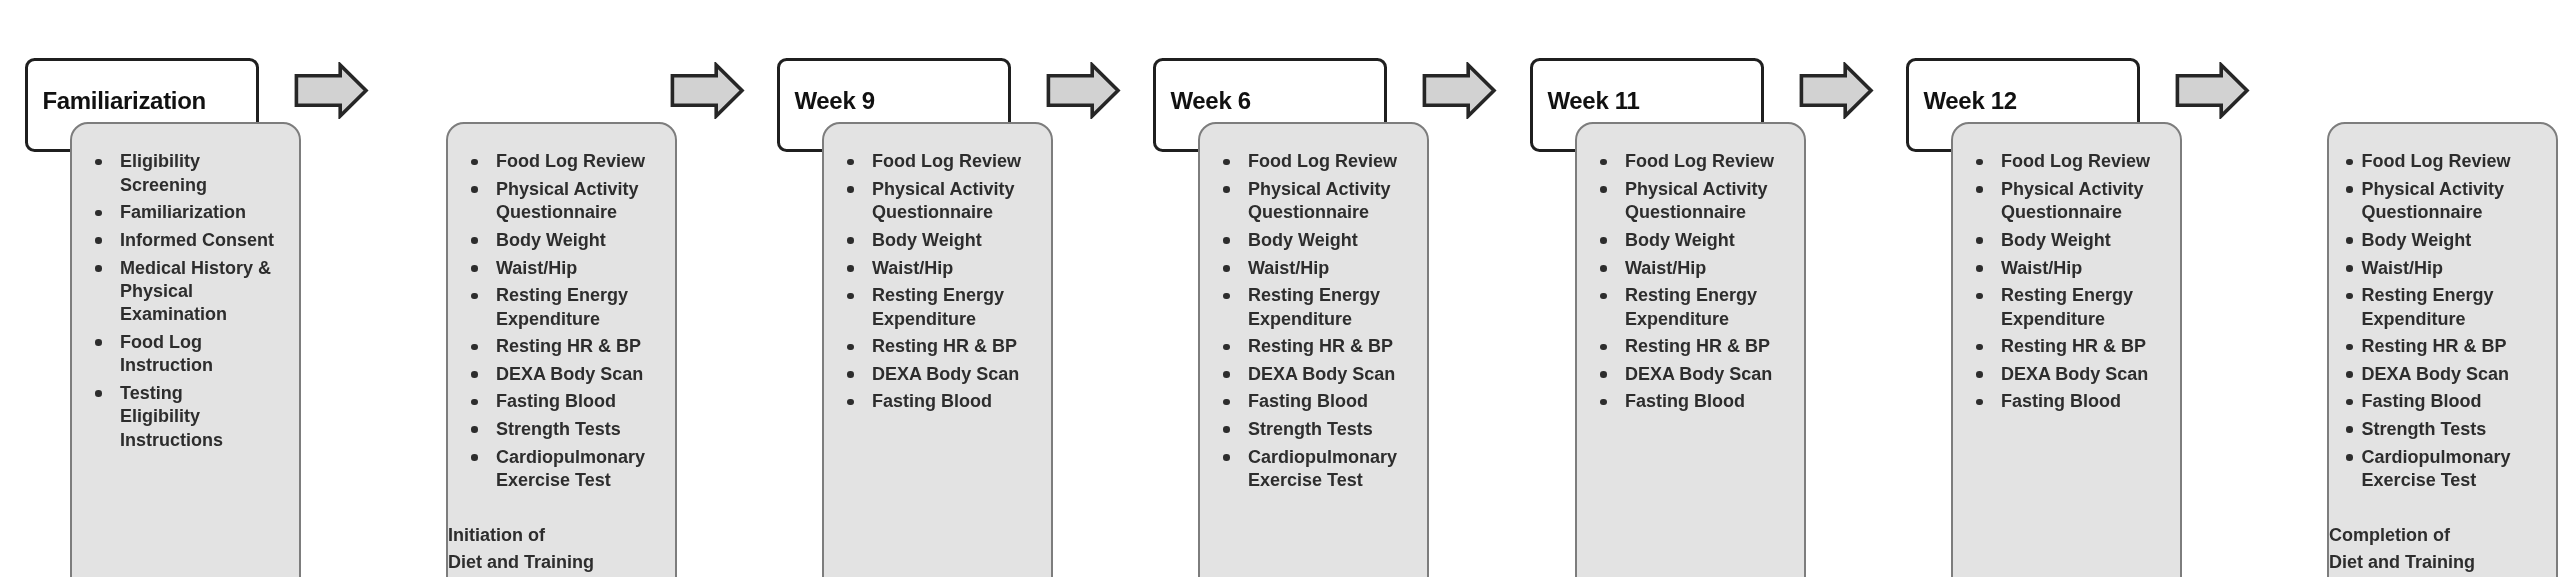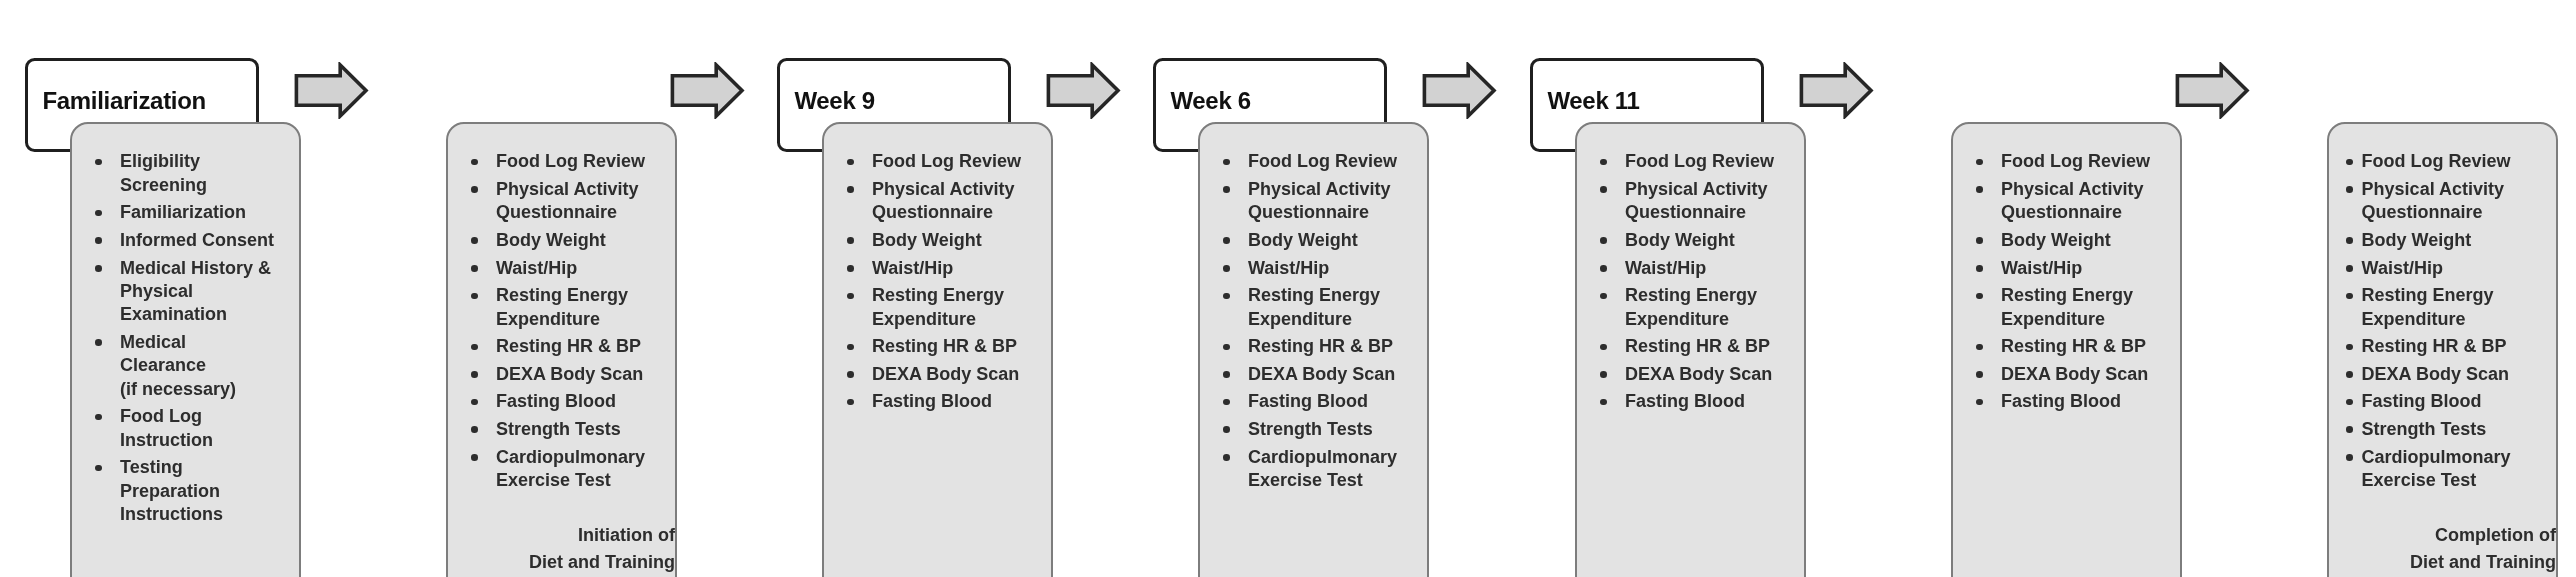--- a/index.html
+++ b/index.html
@@ -45,21 +45,21 @@
   }
   .item::before {
     content: ""; position: absolute; left: 0; top: 8.4px;
     width: 6.6px; height: 6.6px; border-radius: 50%;
     background: var(--text, #2d2d2d);
   }
   .tight .list { padding-left: 17px; }
   .tight .item { padding-left: 15.6px; }
 
   .footer {
-    margin-top: 30px; text-align: right;
+    margin-top: 30px; text-align: left;
     font-size: 18px; line-height: 27px; font-weight: 700;
     color: var(--text, #2d2d2d);
     white-space: pre-line;
   }
   .footer:empty { display: none; }
 
   .arrow { position: absolute; left: 269px; top: 18px; width: 75px; height: 57px; z-index: 0; }
   .arrow svg { display: block; width: 100%; height: 100%; }
 </style>
 </head>
@@ -74,27 +74,24 @@
     <div class="bodybox">
       <ul class="list">
 
       <li class="item">Eligibility
 Screening</li>
           <li class="item">Familiarization</li>
           <li class="item">Informed Consent</li>
           <li class="item">Medical History &amp;
 Physical
 Examination</li>
-          <li class="item">Medical
-Clearance
-(if necessary)</li>
           <li class="item">Food Log
 Instruction</li>
           <li class="item">Testing
-Preparation
+Eligibility
 Instructions</li>
         </ul>
 
     </div>
     <div class="arrow">
       <svg viewBox="0 0 125 95">
           <polygon points="4,23 77,23 77,5 120,47.5 77,90 77,72 4,72" fill="var(--arrow_fill,#d2d2d2)" stroke="var(--arrow_border,#262626)" stroke-width="6" stroke-linejoin="miter"></polygon>
         </svg>
     </div>
   </div>
@@ -205,20 +202,23 @@
 
     </div>
     <div class="arrow">
       <svg viewBox="0 0 125 95">
           <polygon points="4,23 77,23 77,5 120,47.5 77,90 77,72 4,72" fill="var(--arrow_fill,#d2d2d2)" stroke="var(--arrow_border,#262626)" stroke-width="6" stroke-linejoin="miter"></polygon>
         </svg>
     </div>
   </div>
 
   <div class="panel" style="left:1906px">
+    <div class="hdr">
+      <span class="title">Week 12</span>
+    </div>
     <div class="bodybox">
       <ul class="list">
 
       <li class="item">Food Log Review</li>
           <li class="item">Physical Activity
 Questionnaire</li>
           <li class="item">Body Weight</li>
           <li class="item">Waist/Hip</li>
           <li class="item">Resting Energy
 Expenditure</li>

